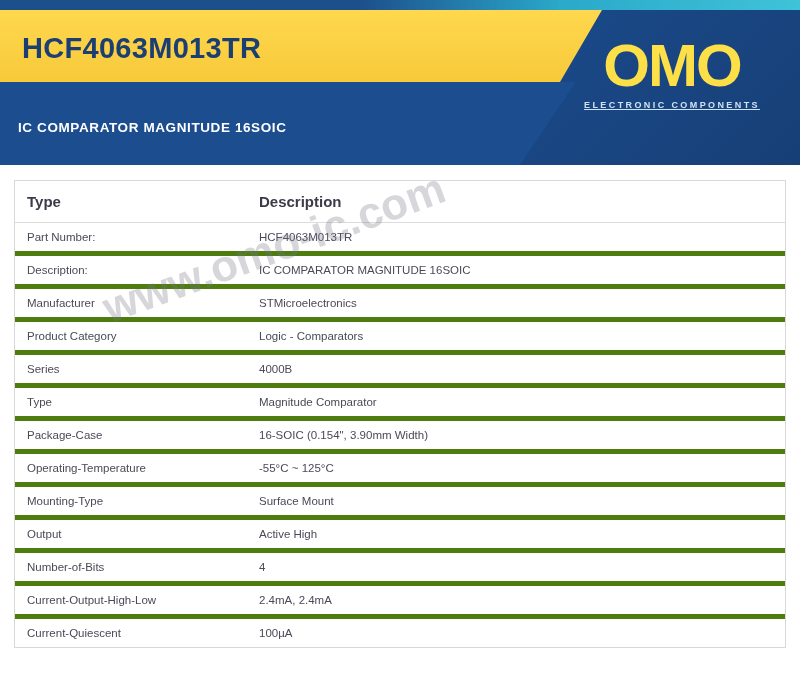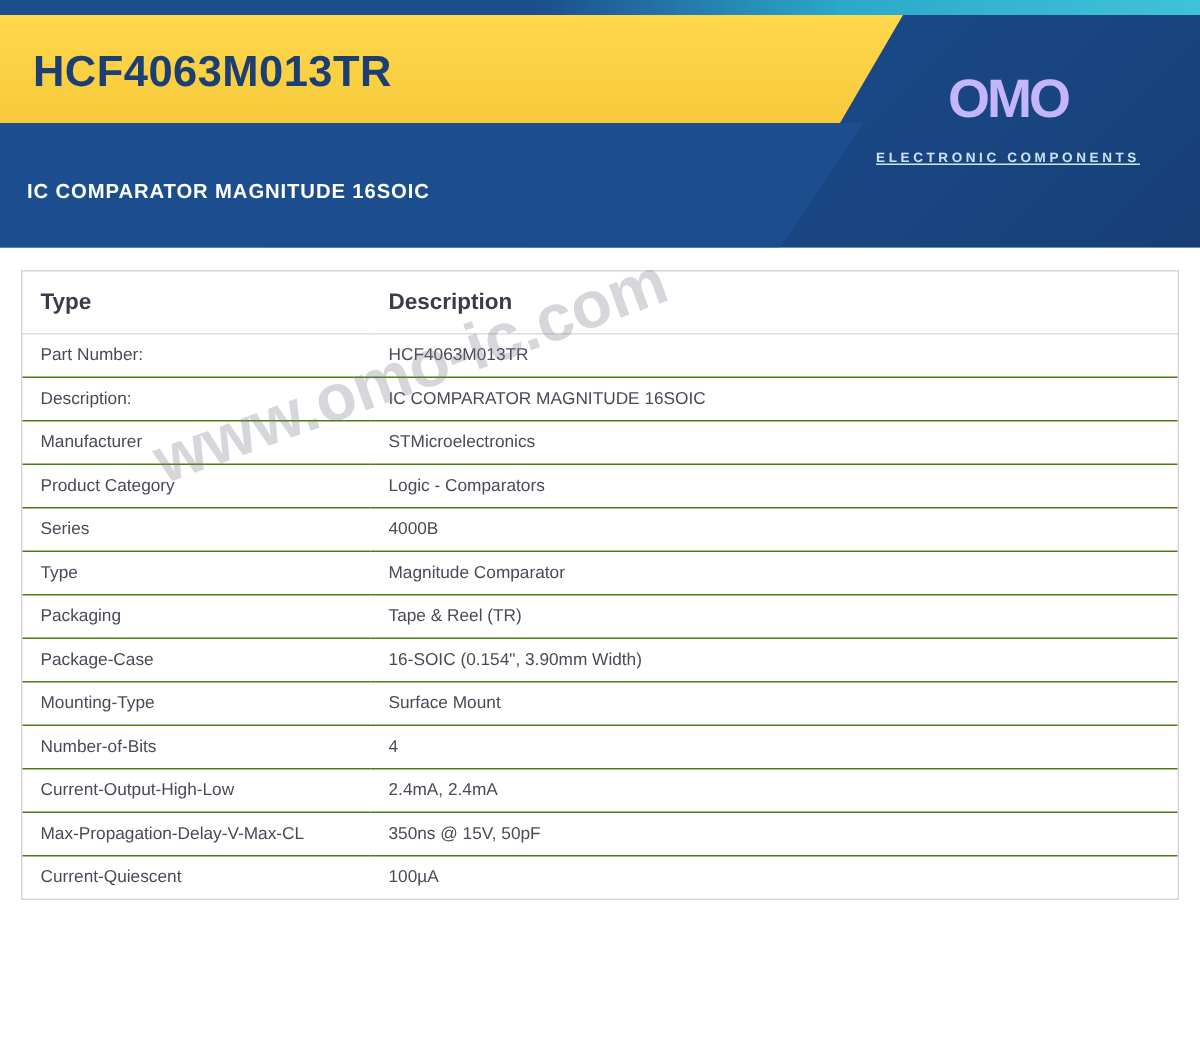--- a/index.html
+++ b/index.html
@@ -98,24 +98,24 @@
 
   
   .logo {
     position: absolute;
     top: 38px;
     right: 38px;
     width: 180px;
     text-align: center;
   }
   .logo-mark {
-    font-size: 36px;
+    font-size: 60px;
     line-height: 56px;
     font-weight: bold;
-    color: #c4b5fd;
+    color: #fde047;
     letter-spacing: -2px;
   }
   .logo-sub {
     margin-top: 6px;
     font-size: 9px;
     letter-spacing: 2.4px;
     color: #cfe2f4;
     font-weight: bold;
     text-decoration: underline;
   }
@@ -132,21 +132,21 @@
   table {
     width: 100%;
     border-collapse: collapse;
     table-layout: fixed;
   }
   th, td {
     text-align: left;
     padding: 8px 12px;
     font-size: 11.5px;
     color: #3b3b4a;
-    border-bottom: 1px solid #4d7c0f;
+    border-bottom: 5px solid #4d7c0f;
     white-space: nowrap;
     overflow: hidden;
     text-overflow: ellipsis;
   }
   th {
     font-size: 15px;
     font-weight: bold;
     color: #3b3b4a;
     padding: 12px 12px;
     border-bottom: 1px solid #dcdcdc;
@@ -222,42 +222,42 @@
         </tr>
         <tr>
           <td class="key">Series</td>
           <td class="val">4000B</td>
         </tr>
         <tr>
           <td class="key">Type</td>
           <td class="val">Magnitude Comparator</td>
         </tr>
         <tr>
-          <td class="key">Packaging</td>
-          <td class="val">Tape &amp; Reel (TR)</td>
-        </tr>
-        <tr>
           <td class="key">Package-Case</td>
           <td class="val">16-SOIC (0.154", 3.90mm Width)</td>
         </tr>
         <tr>
+          <td class="key">Operating-Temperature</td>
+          <td class="val">-55°C ~ 125°C</td>
+        </tr>
+        <tr>
           <td class="key">Mounting-Type</td>
           <td class="val">Surface Mount</td>
         </tr>
         <tr>
+          <td class="key">Output</td>
+          <td class="val">Active High</td>
+        </tr>
+        <tr>
           <td class="key">Number-of-Bits</td>
           <td class="val">4</td>
         </tr>
         <tr>
           <td class="key">Current-Output-High-Low</td>
           <td class="val">2.4mA, 2.4mA</td>
-        </tr>
-        <tr>
-          <td class="key">Max-Propagation-Delay-V-Max-CL</td>
-          <td class="val">350ns @ 15V, 50pF</td>
         </tr>
         <tr>
           <td class="key">Current-Quiescent</td>
           <td class="val">100µA</td>
         </tr>
       </tbody>
   </table>
 </div>
 
 <div class="watermark">www.omo-ic.com</div>

